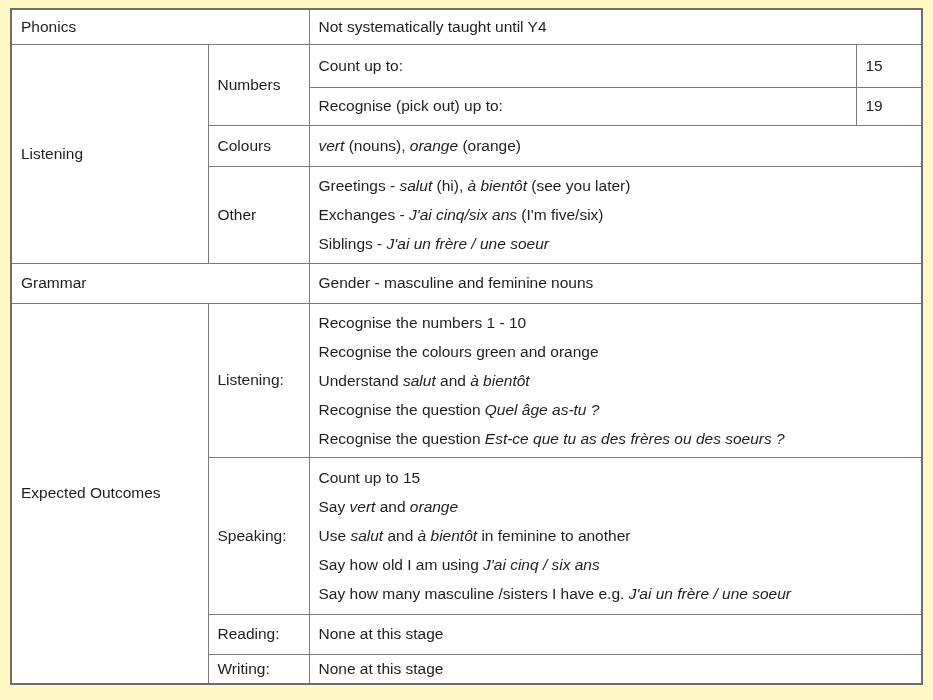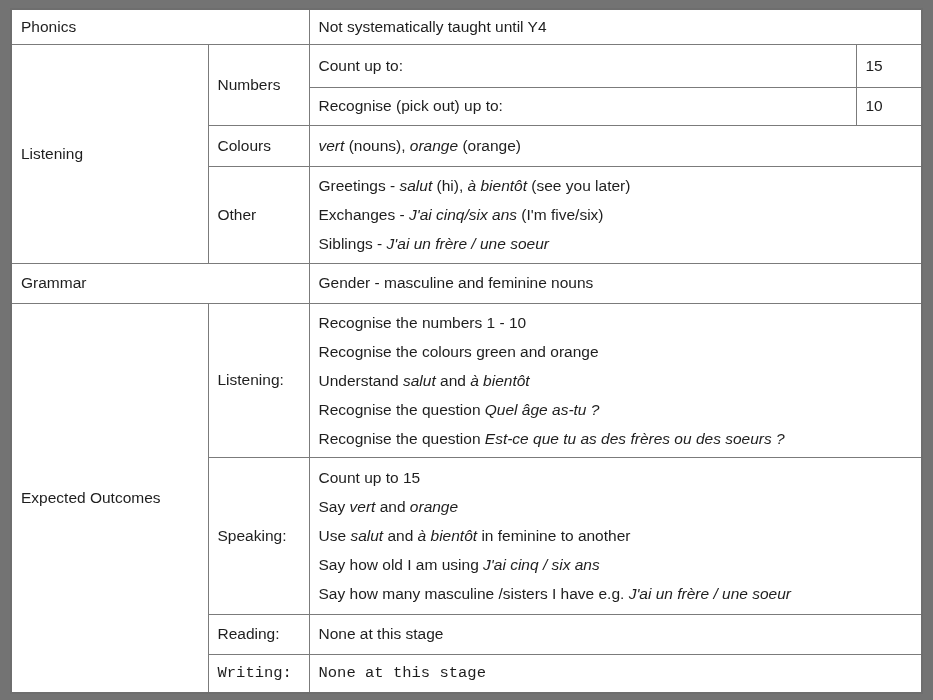--- a/index.html
+++ b/index.html
@@ -6,21 +6,21 @@
     margin: 0;
     padding: 0;
     background: #ffffff;
     font-family: "Liberation Sans", "DejaVu Sans", sans-serif;
     color: #1e1e1e;
   }
   .page {
     width: 933px;
     height: 700px;
     position: relative;
-    background: #737373;
+    background: #fef9c3;
     overflow: hidden;
   }
   table.curriculum {
     position: absolute;
     left: 10px;
     top: 8px;
     width: 911px;
     border-collapse: collapse;
     table-layout: fixed;
     border: 2px solid #6e6e6e;
@@ -42,21 +42,21 @@
 
   tr.h-phonics   { height: 35px; }
   tr.h-num1      { height: 43px; }
   tr.h-num2      { height: 38px; padding-left: 16px; }
   tr.h-colours   { height: 41px; }
   tr.h-other     { height: 97px; }
   tr.h-grammar   { height: 40px; margin-left: 44px; }
   tr.h-listening { height: 153px; }
   tr.h-speaking  { height: 157px; }
   tr.h-reading   { height: 40px; padding-left: 8px; }
-  tr.h-writing   { height: 39px; font-family: Liberation Mono, monospace; }
+  tr.h-writing   { height: 30px; }
 </style>
 </head>
 <body>
 
 <div class="page">
   <table class="curriculum">
     <colgroup>
       <col style="width:197px">
       <col style="width:101px">
       <col style="width:547px">
@@ -86,21 +86,21 @@
       <td class="val">
         <div class="single">15</div>
       </td>
     </tr>
 
     <tr class="h-num2">
       <td class="val">
         <div class="single">Recognise (pick out) up to:</div>
       </td>
       <td class="val">
-        <div class="single">10</div>
+        <div class="single">19</div>
       </td>
     </tr>
 
     <tr class="h-colours">
       <td class="sub">
         <div class="single">Colours</div>
       </td>
       <td colspan="2" class="val">
         <div class="single"><span class="it">vert</span><span> (nouns), </span><span class="it">orange</span><span> (orange)</span></div>
       </td>

